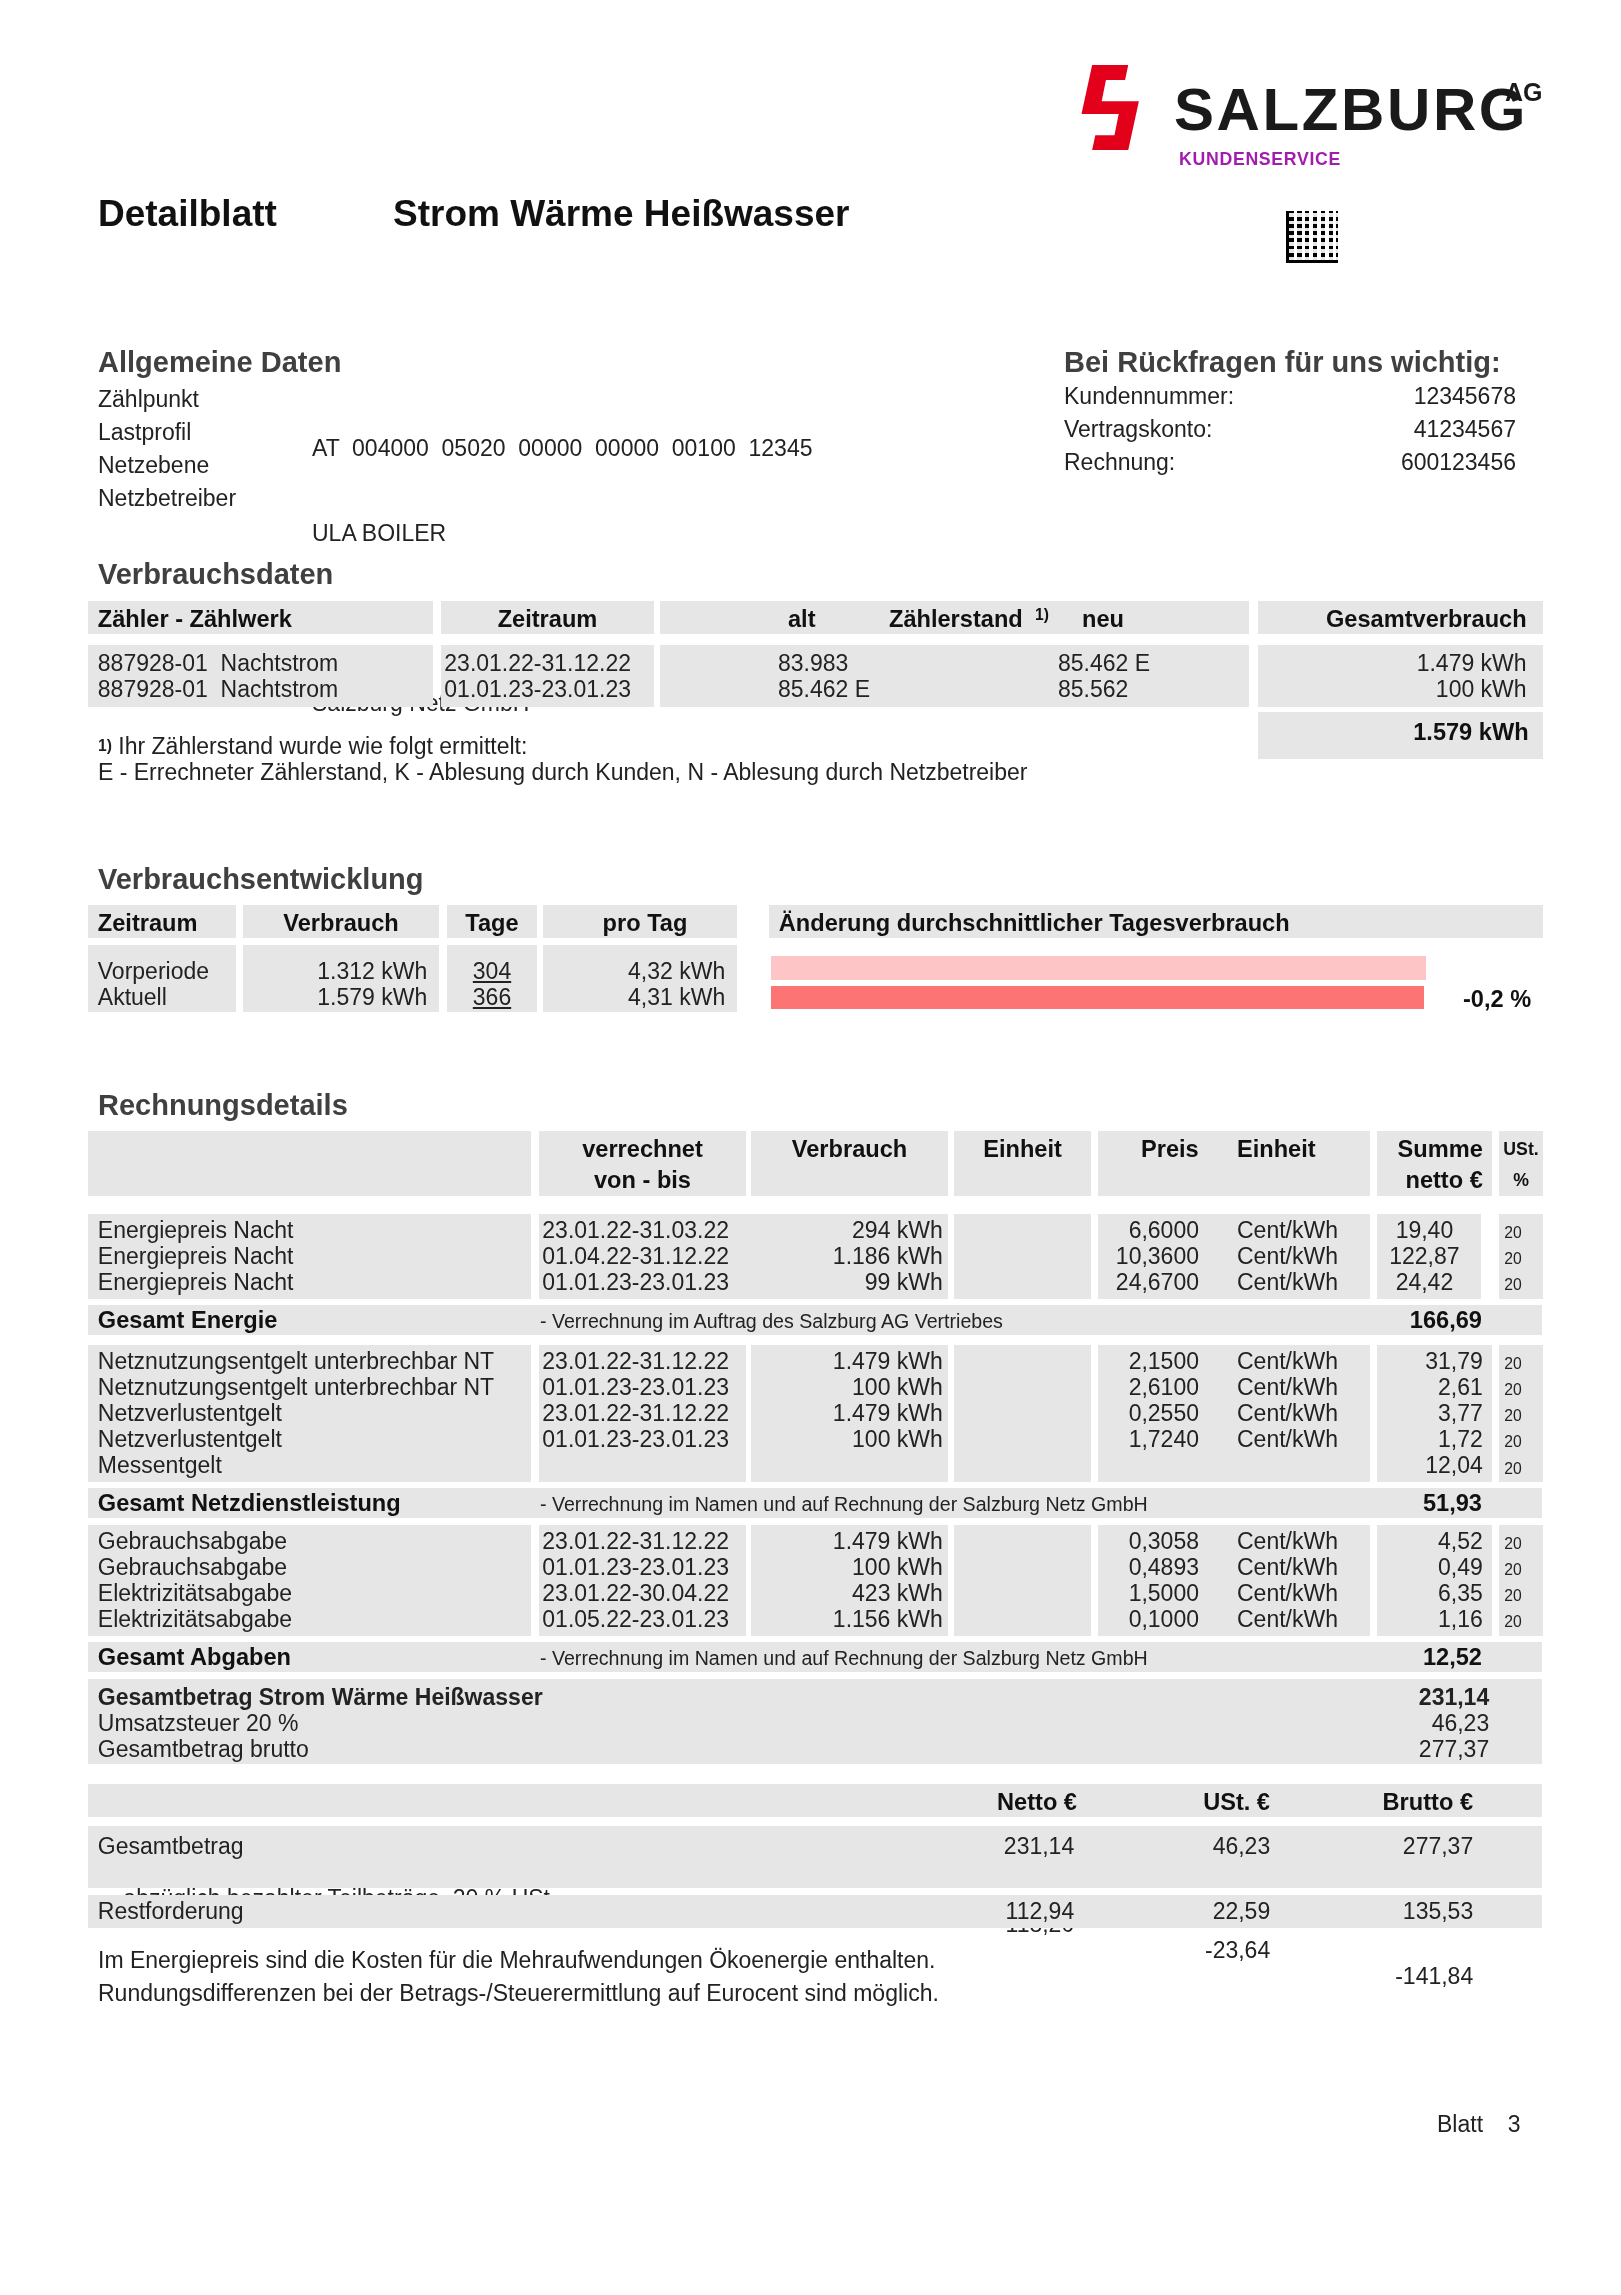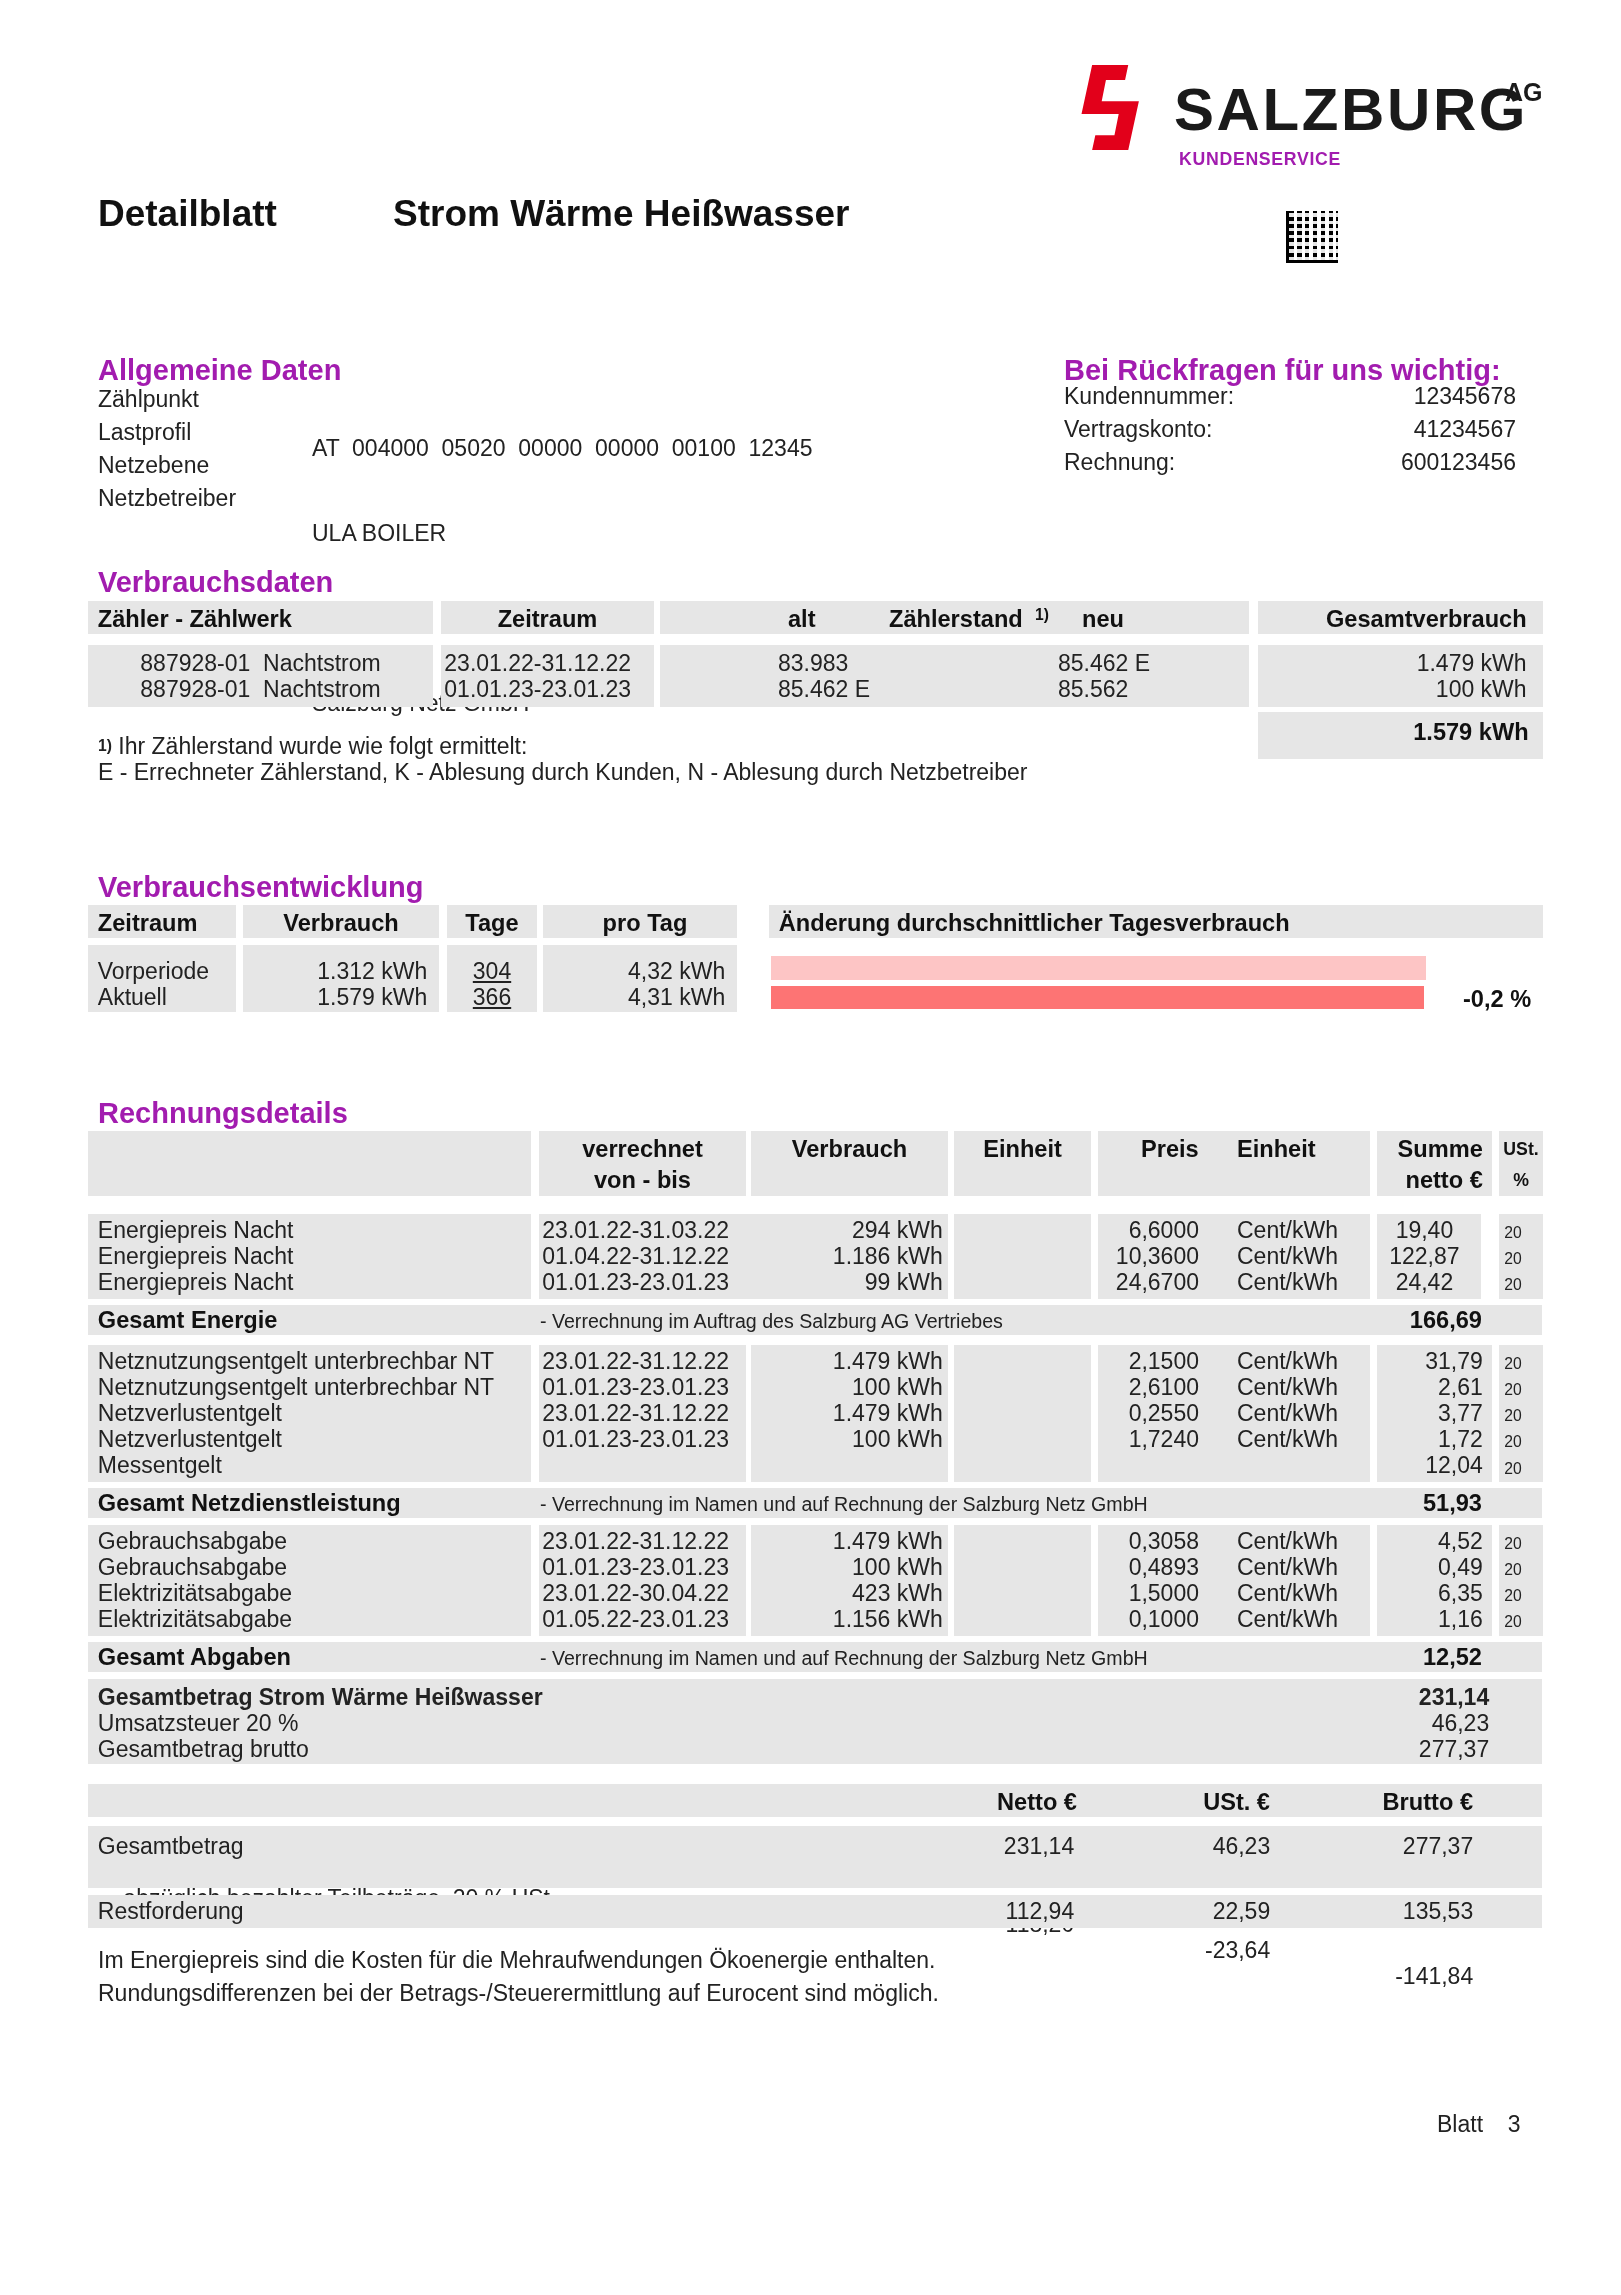--- a/index.html
+++ b/index.html
@@ -3,21 +3,21 @@
 <meta charset="utf-8">
 <style>
   html,body{margin:0;padding:0;background:#fff;}
   body{width:1622px;height:2295px;position:relative;overflow:hidden;
        font-family:"Liberation Sans",sans-serif;color:#111;}
   .abs{position:absolute;}
   .b{font-weight:bold;}
   .gray{background:#e6e6e6;}
   .t{font-size:23px;line-height:26px;color:#222;}
   .h{font-size:23.6px;font-weight:bold;line-height:26px;color:#111;}
-  .sec{font-size:29px;font-weight:bold;color:#a21caf;margin-top:8px;}
+  .sec{font-size:29px;font-weight:bold;color:#404040;}
   .r{text-align:right;}
   .c{text-align:center;}
   .cell{position:absolute;box-sizing:border-box;}
   .lines div{height:26px;line-height:26px;white-space:nowrap;}
   .small{font-size:15.7px;}
 </style>
 </head>
 <body>
 
 <div class="abs" style="left:1073px;top:65px;width:471px;height:111px;">
@@ -80,21 +80,21 @@
 <div class="cell gray h" style="left:660px;top:601px;width:589px;height:33px;padding-top:4.6px;">
   <span class="abs" style="left:128px">alt</span>
   <span class="abs" style="left:229px">Zählerstand</span>
   <span class="abs small" style="left:375px;top:1.3px">1)</span>
   <span class="abs" style="left:422px">neu</span>
 </div>
 <div class="cell gray h r" style="left:1258px;top:601px;width:285px;height:33px;padding:4.6px 16.4px 0 0;">
   <span>Gesamtverbrauch</span>
 </div>
 
-<div class="cell gray t lines" style="left:88px;top:645px;width:345px;height:62px;padding:5.2px 9.8px;text-align:center;">
+<div class="cell gray t lines" style="left:88px;top:645px;width:345px;height:62px;padding:5.2px 9.8px;">
   <div><span>887928-01</span>&nbsp;&nbsp;<span>Nachtstrom</span></div>
   <div><span>887928-01</span>&nbsp;&nbsp;<span>Nachtstrom</span></div>
 </div>
 <div class="cell gray t lines" style="left:441px;top:645px;width:213px;height:62px;padding:5.2px 3.3px;">
   <div>23.01.22-31.12.22</div>
   <div>01.01.23-23.01.23</div>
 </div>
 <div class="cell gray t lines" style="left:660px;top:645px;width:589px;height:62px;padding:5.2px 0;">
   <div style="position:relative">
       <span class="abs" style="left:118px">83.983</span>

